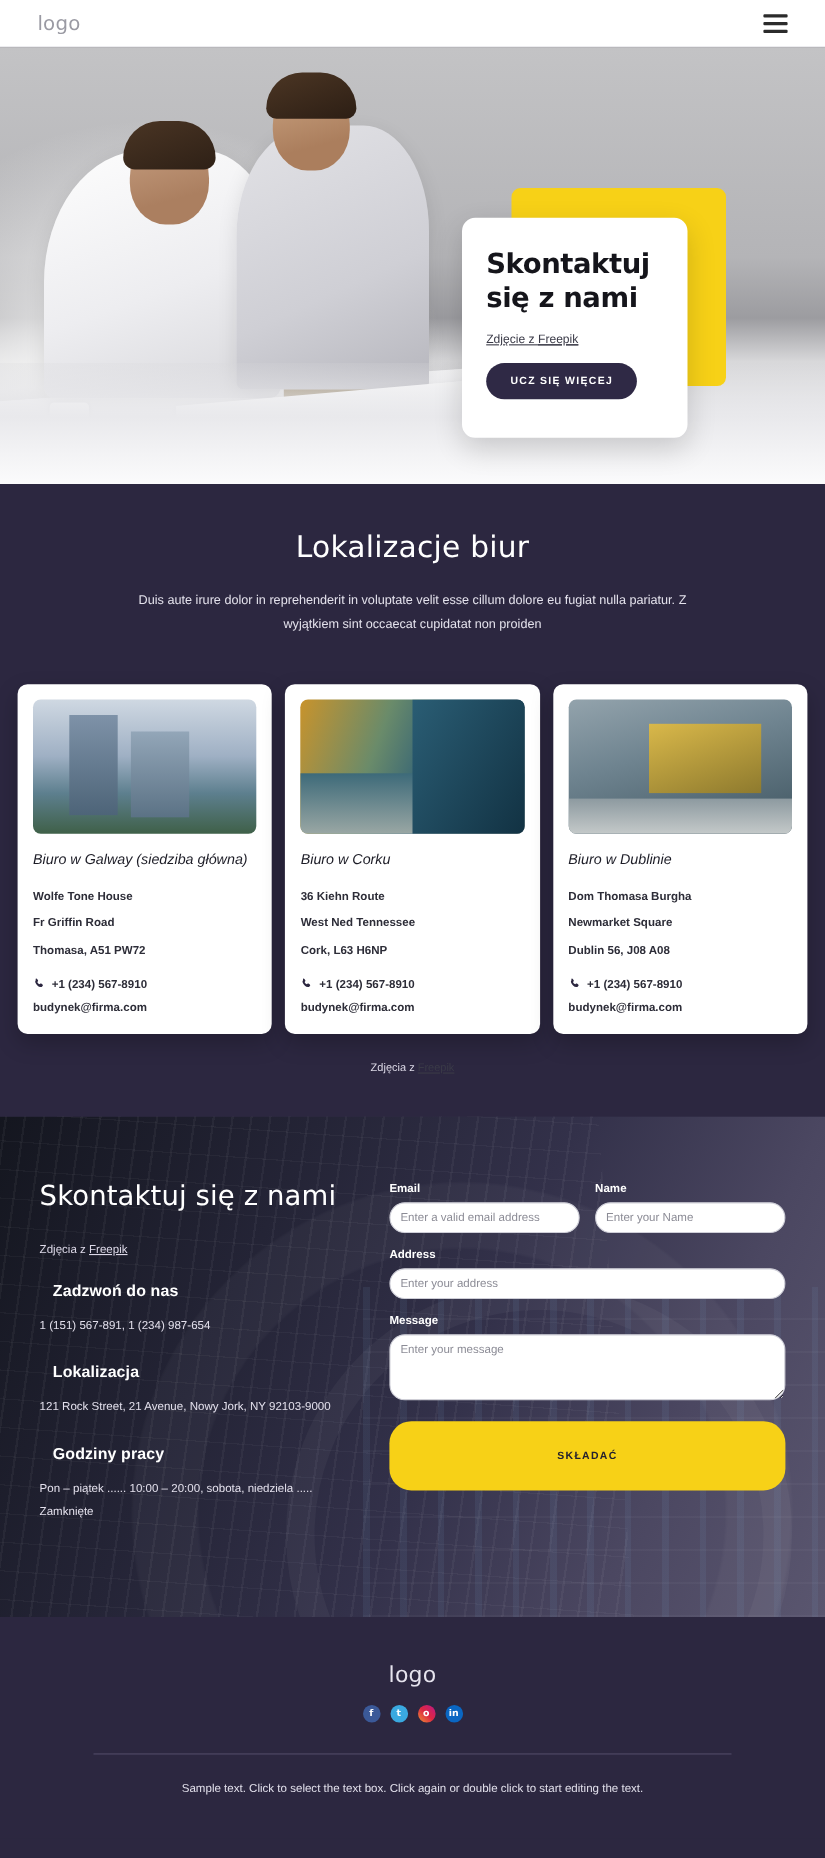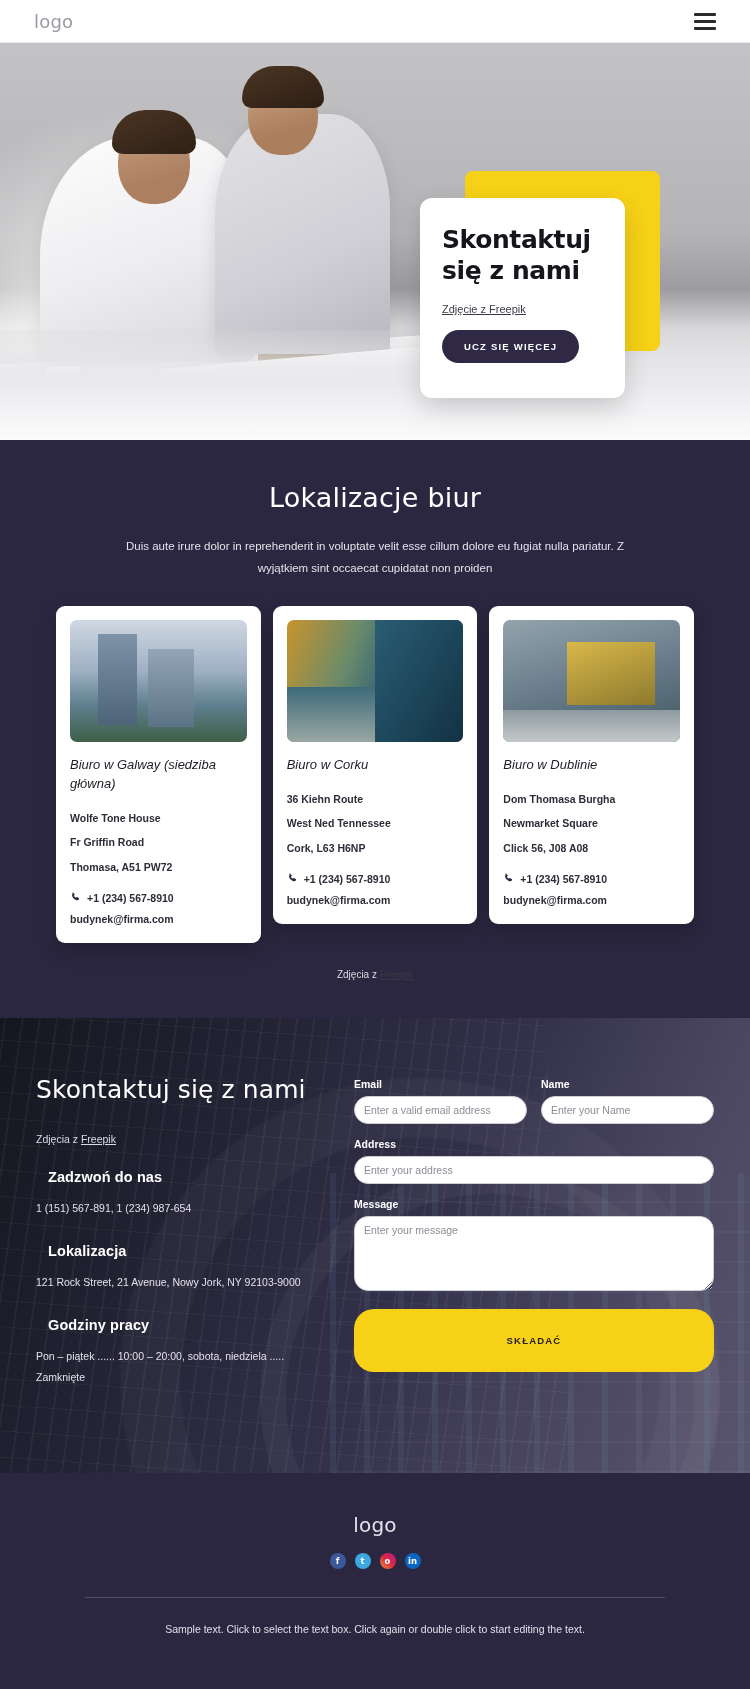--- a/index.html
+++ b/index.html
@@ -175,22 +175,22 @@
     margin: 22px auto 0 auto;
     width: 540px;
     text-align: center;
     color: #e4e2ec;
     font-size: 11.5px;
     line-height: 1.95;
   }
   .cards {
     display: flex;
     gap: 12px;
-    padding: 0 56px;
-    margin-top: 26px;
+    padding: 0 16px;
+    margin-top: 42px;
     align-items: flex-start;
   }
   .card {
     flex: 1 1 0;
     background: #ffffff;
     border-radius: 9px;
     padding: 14px 14px 18px 14px;
     box-shadow: 0 8px 20px rgba(0,0,0,.22);
   }
   .card-photo {
@@ -330,21 +330,21 @@
     background: #ffffff;
     border: 1px solid #cfcfd8;
     border-radius: 14px;
     padding: 7px 9px;
     font-size: 10.5px;
     color: #333;
     font-family: "Liberation Sans", sans-serif;
     outline: none;
   }
   .field input::placeholder, .field textarea::placeholder { color: #8c8c96; }
-  .field textarea { height: 75px; resize: vertical; }
+  .field textarea { height: 60px; resize: vertical; }
   .btn-yellow {
     display: block;
     width: 100%;
     margin-top: 12px;
     background: #f7d117;
     color: #23202f;
     border: none;
     border-radius: 20px;
     padding: 26px 0;
     font-size: 9.5px;
@@ -475,21 +475,21 @@
           <div class="card-email">budynek@firma.com</div>
         </div>
       </div>
 
       <div class="card">
         <div class="card-photo ph3"></div>
         <div class="card-title">Biuro w Dublinie</div>
         <div class="card-addr">
           <div>Dom Thomasa Burgha</div>
           <div>Newmarket Square</div>
-          <div>Click 56, J08 A08</div>
+          <div>Dublin 56, J08 A08</div>
         </div>
         <div class="card-contact">
           <div class="phone-row">
             <svg class="phone-icon" viewBox="0 0 16 16">
                 <path d="M3.6 1.2a1.3 1.3 0 0 1 1.8.3l1.2 1.7c.3.5.2 1.1-.2 1.5l-.8.7c.6 1.4 1.7 2.5 3.1 3.1l.7-.8c.4-.4 1-.5 1.5-.2l1.7 1.2c.6.4.7 1.2.3 1.8l-.8 1c-.5.6-1.3.8-2 .6C7 11.9 4.1 9 3 5.6c-.3-.7 0-1.5.5-2l.1-2.4z"></path>
               </svg>
             <span>+1 (234) 567-8910</span>
           </div>
           <div class="card-email">budynek@firma.com</div>
         </div>

